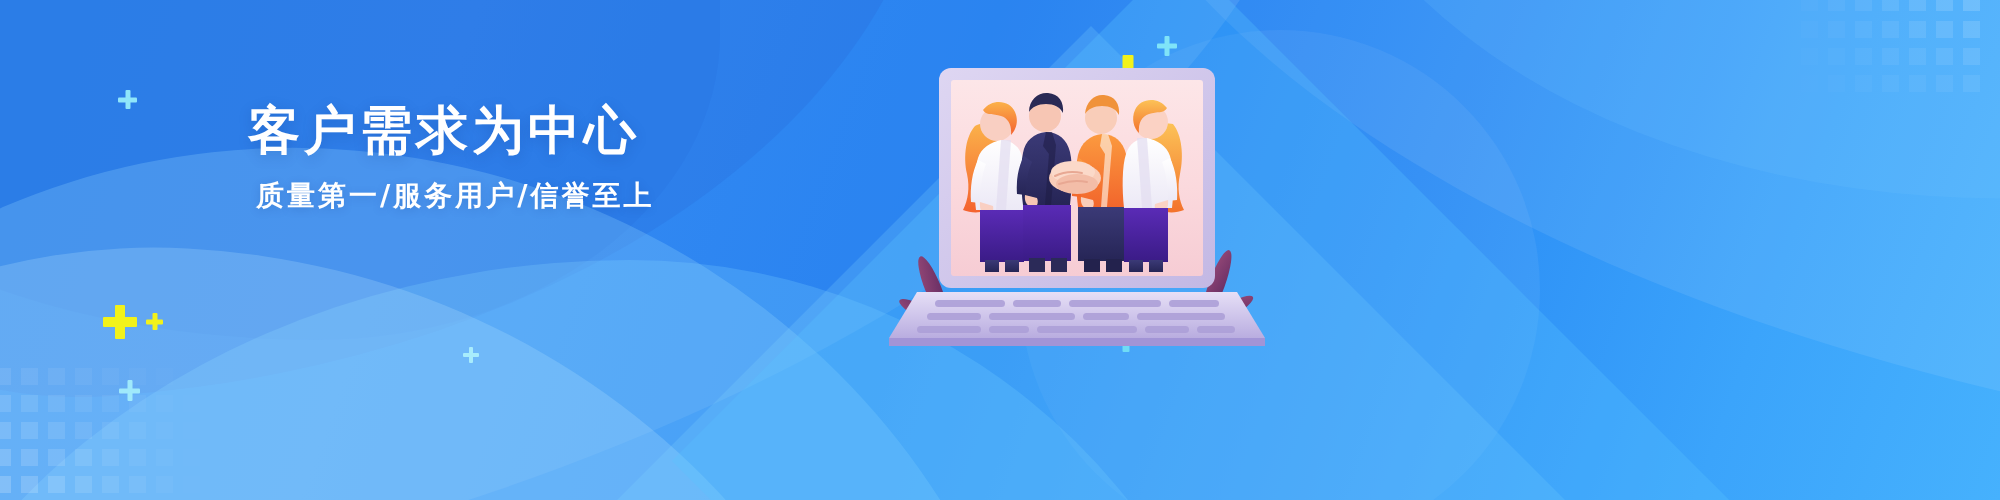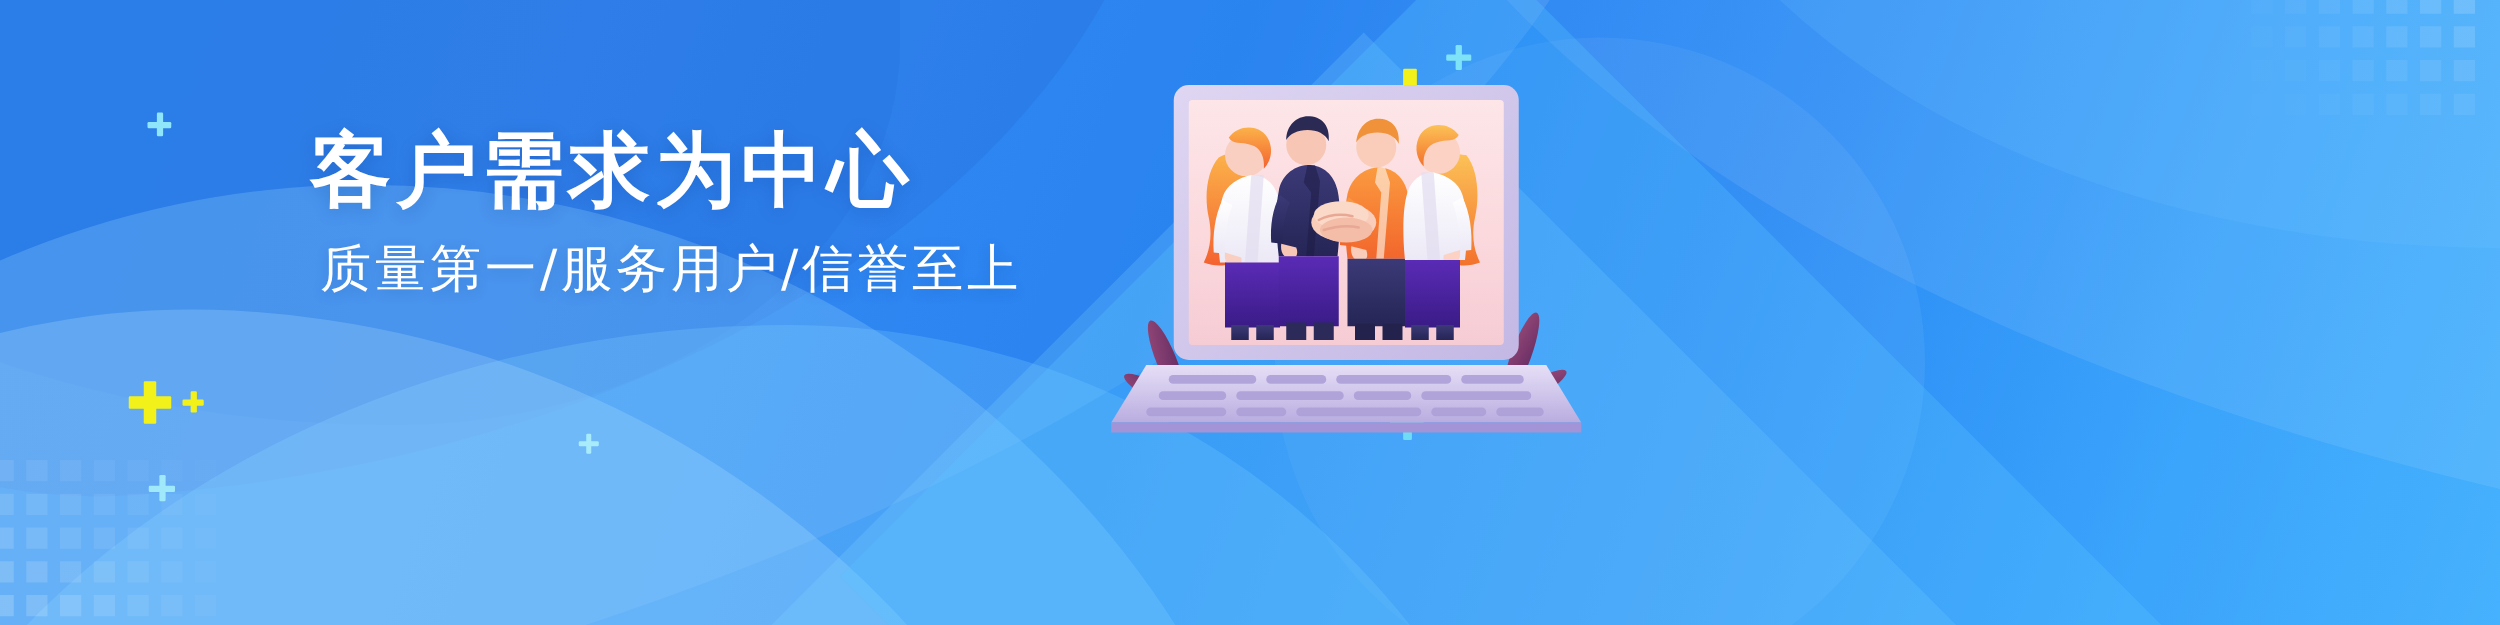--- a/index.html
+++ b/index.html
@@ -91,31 +91,31 @@
     content:"";position:absolute;background:currentColor;border-radius:1px;
   }
   .cross::before{left:50%;top:0;width:var(--t);height:100%;transform:translateX(-50%);}
   .cross::after{top:50%;left:0;height:var(--t);width:100%;transform:translateY(-50%);}
 
   
   .copy{position:absolute;left:248px;top:104px;width:700px;}
   .headline{
     margin:0;
     font-family:"DejaVu Sans","Liberation Sans",sans-serif;
-    font-size:65px;line-height:1;
+    font-size:52px;line-height:1;
     font-weight:bold;color:#ffffff;
     letter-spacing:4px;
     white-space:nowrap;
     text-shadow:0 3px 14px rgba(0,40,120,.20);
   }
   .subline{
     margin:26px 0 0 8px;
     font-family:"DejaVu Sans","Liberation Sans",sans-serif;
-    font-size:41px;line-height:1;
-    font-weight:normal;color:#ffffff;
+    font-size:28px;line-height:1;
+    font-weight:bold;color:#ffffff;
     letter-spacing:3px;
     white-space:nowrap;
     text-shadow:0 2px 10px rgba(0,40,120,.18);
   }
 
   
   .laptop{position:absolute;left:905px;top:52px;width:400px;height:300px;}
   .laptop svg{display:block;width:100%;height:100%;overflow:visible;}
 </style>
 </head>

